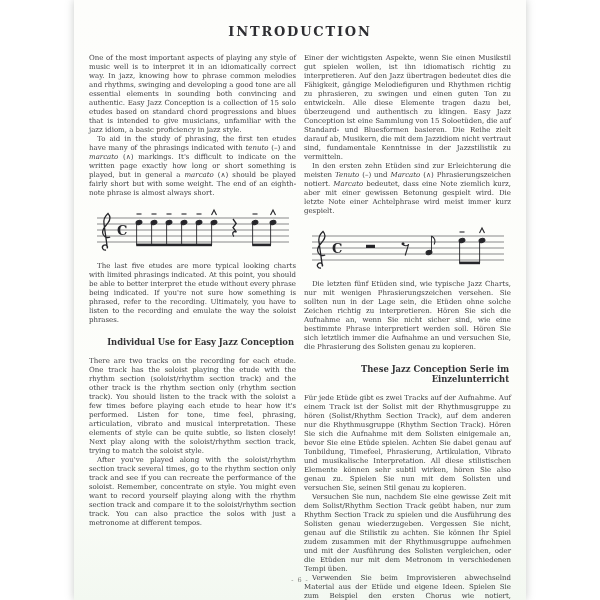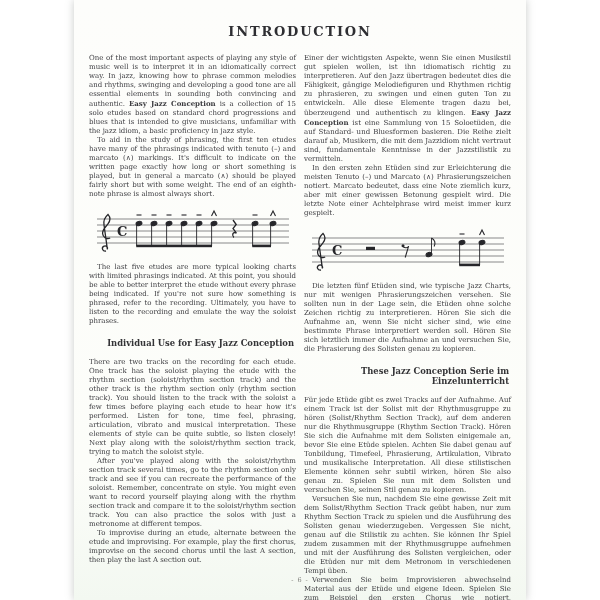--- a/index.html
+++ b/index.html
@@ -17,22 +17,22 @@
   .title{
     font-size:13px;font-weight:bold;letter-spacing:1.8px;text-align:center;
     color:#2e2e32;margin:0 0 15px 0;
   }
   .cols{display:flex;gap:8px;}
   .col{width:207px;}
   p.body{
     font-size:7px;line-height:9px;text-align:justify;color:#3c3c40;margin:0;
   }
   p.indent{text-indent:8px;}
-  .b{font-weight:bold;}
-  .i{}
+  .b{font-weight:normal;}
+  .i{font-style:italic;}
   .subhead{
     font-size:8.4px;font-weight:bold;text-align:right;color:#333336;
     margin:12px 2px 10px 2px;
   }
   .music{display:flex;justify-content:center;margin:8px 0 6px 0;}
   .music svg{display:block;}
   .footer{
     position:absolute;bottom:16px;left:0;width:100%;text-align:center;
     font-size:6.5px;color:#84847f;letter-spacing:1px;
   }
@@ -106,21 +106,20 @@
             </g>
             <line x1="157.5" y1="8" x2="162.5" y2="8" stroke="#26262a" stroke-width="1.1"></line>
             <path d="M175.5 9 L178 4 L180.5 9" fill="none" stroke="#26262a" stroke-width="1.1"></path>
           </svg>
         </div>
 
         <p class="body indent"><span>The last five etudes are more typical looking charts with limited phrasings indicated. At this point, you should be able to better interpret the etude without every phrase being indicated. If you're not sure how something is phrased, refer to the recording. Ultimately, you have to listen to the recording and emulate the way the soloist phrases.</span></p>
         <h2 class="subhead">Individual Use for Easy Jazz Conception</h2>
         <p class="body"><span>There are two tracks on the recording for each etude. One track has the soloist playing the etude with the rhythm section (soloist/rhythm section track) and the other track is the rhythm section only (rhythm section track). You should listen to the track with the soloist a few times before playing each etude to hear how it's performed. Listen for tone, time feel, phrasing, articulation, vibrato and musical interpretation. These elements of style can be quite subtle, so listen closely! Next play along with the soloist/rhythm section track, trying to match the soloist style.</span></p>
         <p class="body indent"><span>After you've played along with the soloist/rhythm section track several times, go to the rhythm section only track and see if you can recreate the performance of the soloist. Remember, concentrate on style. You might even want to record yourself playing along with the rhythm section track and compare it to the soloist/rhythm section track. You can also practice the solos with just a metronome at different tempos.</span></p>
-        <p class="body indent"><span>To improvise during an etude, alternate between the etude and improvising. For example, play the first chorus, improvise on the second chorus until the last A section, then play the last A section out.</span></p>
       </div>
 
       <div class="col">
         <p class="body"><span>Einer der wichtigsten Aspekte, wenn Sie einen Musikstil gut spielen wollen, ist ihn idiomatisch richtig zu interpretieren. Auf den Jazz übertragen bedeutet dies die Fähigkeit, gängige Melodiefiguren und Rhythmen richtig zu phrasieren, zu swingen und einen guten Ton zu entwickeln. Alle diese Elemente tragen dazu bei, überzeugend und authentisch zu klingen. </span><span class="b">Easy Jazz Conception</span><span> ist eine Sammlung von 15 Soloetüden, die auf Standard- und Bluesformen basieren. Die Reihe zielt darauf ab, Musikern, die mit dem Jazzidiom nicht vertraut sind, fundamentale Kenntnisse in der Jazzstilistik zu vermitteln.</span></p>
         <p class="body indent"><span>In den ersten zehn Etüden sind zur Erleichterung die meisten </span><span class="i">Tenuto</span><span> (–) und </span><span class="i">Marcato</span><span> (∧) Phrasierungszeichen notiert. </span><span class="i">Marcato</span><span> bedeutet, dass eine Note ziemlich kurz, aber mit einer gewissen Betonung gespielt wird. Die letzte Note einer Achtelphrase wird meist immer kurz gespielt.</span></p>
 
         <div class="music">
           <svg width="196" height="50" viewBox="0 0 196 50">
             <g stroke="#56565a" stroke-width="0.7">
               <line x1="2" y1="12" x2="194" y2="12"></line>

